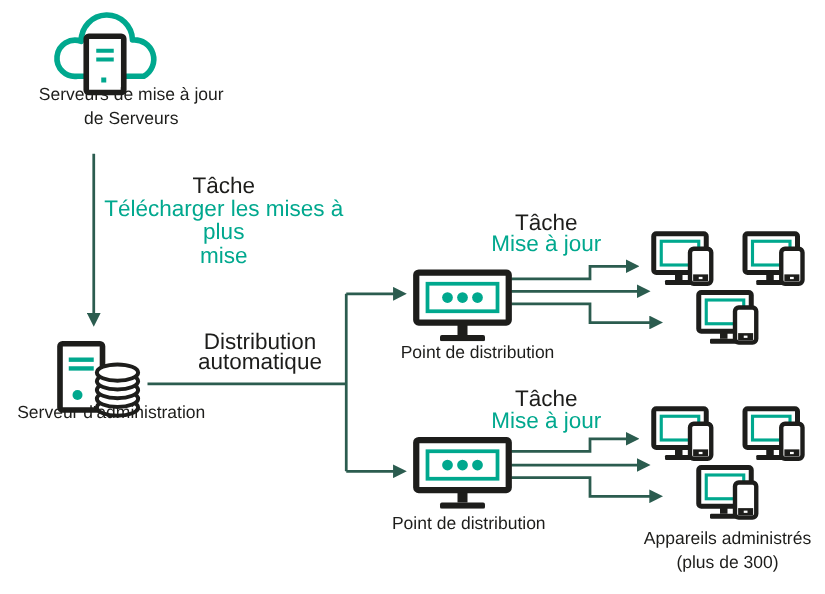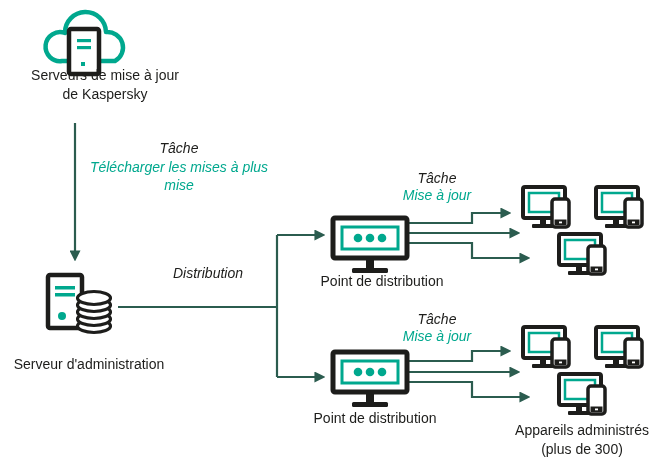--- a/index.html
+++ b/index.html
@@ -2,21 +2,21 @@
 <html style="--teal: #00A88E; --arrow: #2B5C4F; --ink: #1D1D1B; --background: #FFFFFF;"><head>
 <meta charset="utf-8">
 <style>
   :root { --teal:#00A88E; --arrow:#2B5C4F; --ink:#1D1D1B; --background:#FFFFFF; }
   * { margin:0; padding:0; box-sizing:border-box; }
   body { background:var(--background); font-family:"Liberation Sans", sans-serif; }
   .canvas { position:relative; width:660px; height:475px; background:var(--background); overflow:hidden; }
   .abs { position:absolute; }
   .lbl { color:var(--ink); text-align:center; }
   .lbl-lg { font-size:14px; line-height:19px; }
-  .lbl-md { font-size:14px; line-height:18px;font-style:italic; }
+  .lbl-md { font-size:18px; line-height:18px; }
   .teal-text { color:var(--teal); }
   .ink-text { color:var(--ink); }
   svg { display:block; }
   
   .s-ink  { stroke:var(--ink); fill:#fff; }
   .f-ink  { fill:var(--ink); }
   .s-teal { stroke:var(--teal); fill:none; }
   .f-teal { fill:var(--teal); }
   .cloud  { stroke:var(--teal); fill:#fff; stroke-linejoin:round; }
   .conn   { stroke:var(--arrow); fill:none; stroke-width:2.2; }
@@ -48,44 +48,45 @@
 
   <svg class="abs" style="left:38px;top:8px" width="100" height="70" viewBox="0 0 100 70">
     <path class="cloud" d="M24,53 A14.5,14.5 0 1 1 27,25 A20,20 0 0 1 68,24 A15.5,15.5 0 0 1 77,53 Z" stroke-width="4.5"></path>
     <rect class="s-ink" x="31" y="21" width="30" height="45" rx="2" stroke-width="4.5"></rect>
     <rect class="f-teal" x="39" y="31" width="14" height="3.2"></rect>
     <rect class="f-teal" x="39" y="38" width="14" height="3.2"></rect>
     <rect class="f-teal" x="43" y="54" width="4" height="4"></rect>
   </svg>
   <div class="abs lbl lbl-lg" style="left:15px;top:66px;width:180px">
     <div>Serveurs de mise à jour</div>
-    <div>de Kaspersky</div>
+    <div>de Serveurs</div>
   </div>
 
   <div class="abs lbl lbl-md" style="left:73px;top:139px;width:212px;line-height:18.5px">
     <div class="ink-text">Tâche</div>
     <div class="teal-text">Télécharger les mises à plus</div>
     <div class="teal-text">mise</div>
   </div>
 
   <svg class="abs" style="left:44px;top:270px" width="70" height="66" viewBox="0 0 70 66">
     <rect class="s-ink" x="4" y="5" width="34" height="53" rx="2" stroke-width="4.5"></rect>
     <rect class="f-teal" x="11" y="16" width="20" height="3.5"></rect>
     <rect class="f-teal" x="11" y="23" width="20" height="3.5"></rect>
     <circle class="f-teal" cx="18" cy="46" r="4"></circle>
     <ellipse class="s-ink" cx="50" cy="56" rx="16.5" ry="6.5" stroke-width="3.2"></ellipse>
     <ellipse class="s-ink" cx="50" cy="49" rx="16.5" ry="6.5" stroke-width="3.2"></ellipse>
     <ellipse class="s-ink" cx="50" cy="42" rx="16.5" ry="6.5" stroke-width="3.2"></ellipse>
     <ellipse class="s-ink" cx="50" cy="35" rx="16.5" ry="6.5" stroke-width="3.2"></ellipse>
     <ellipse class="s-ink" cx="50" cy="28" rx="16.5" ry="6.5" stroke-width="3.2"></ellipse>
   </svg>
-  <div class="abs lbl lbl-lg" style="left:0;top:355px;width:178px">Serveur d'administration</div>
+  <div class="abs lbl lbl-lg" style="left:0;top:320px;width:178px">Serveur d'administration</div>
 
   <div class="abs lbl lbl-md" style="left:153px;top:266px;width:110px;line-height:15.5px">
     <div>Distribution</div>
+    <div>automatique</div>
   </div>
 
   <svg class="abs" style="left:330px;top:215px" width="80" height="58" viewBox="0 0 80 58">
     <rect class="s-ink" x="3" y="3" width="74" height="40" rx="2" stroke-width="5"></rect>
     <rect class="s-teal" x="12" y="12" width="56" height="22" stroke-width="3"></rect>
     <circle class="f-teal" cx="28" cy="23" r="4.3"></circle>
     <circle class="f-teal" cx="40" cy="23" r="4.3"></circle>
     <circle class="f-teal" cx="52" cy="23" r="4.3"></circle>
     <rect class="f-ink" x="36" y="45" width="8" height="8"></rect>
     <rect class="f-ink" x="22" y="53" width="36" height="5" rx="1.5"></rect>

